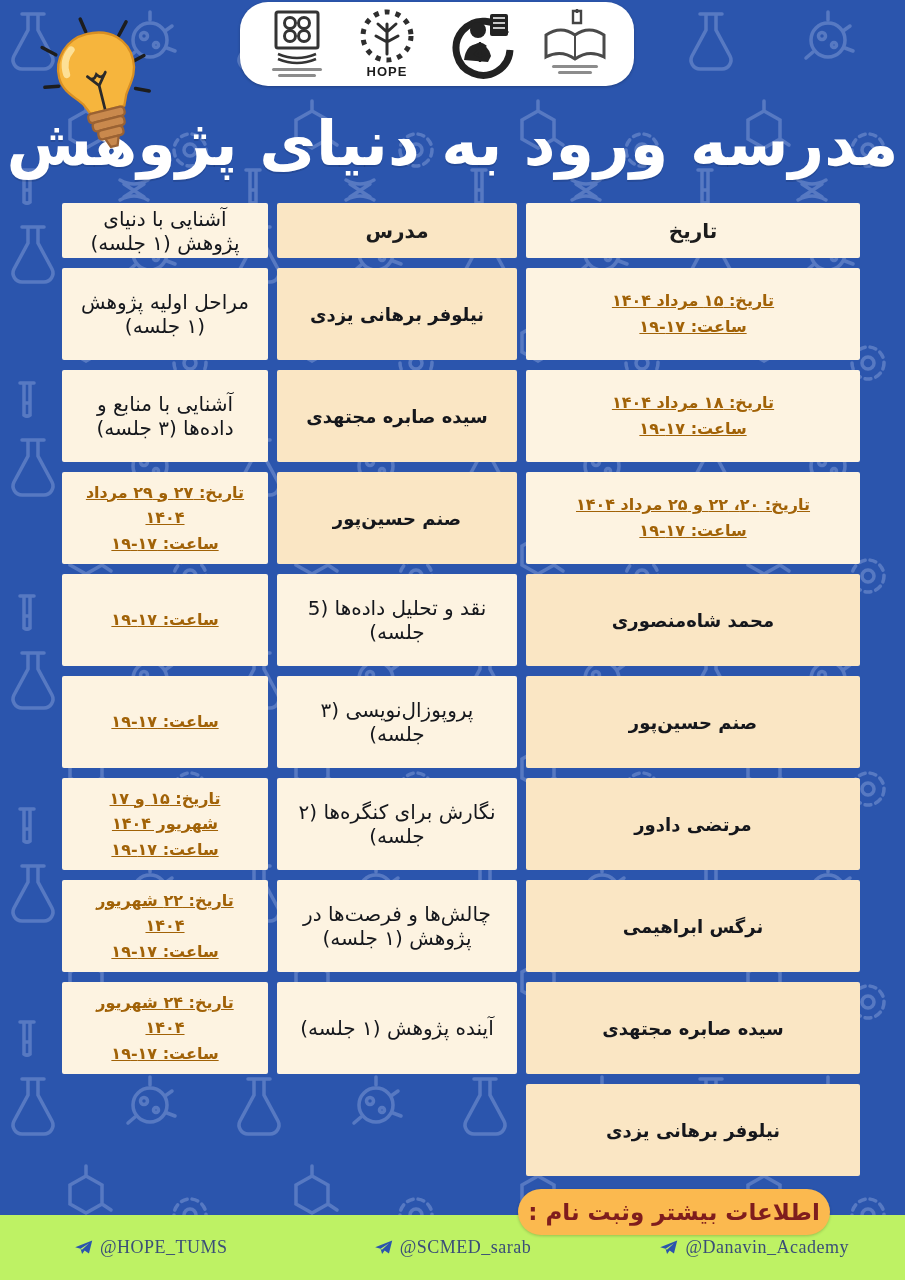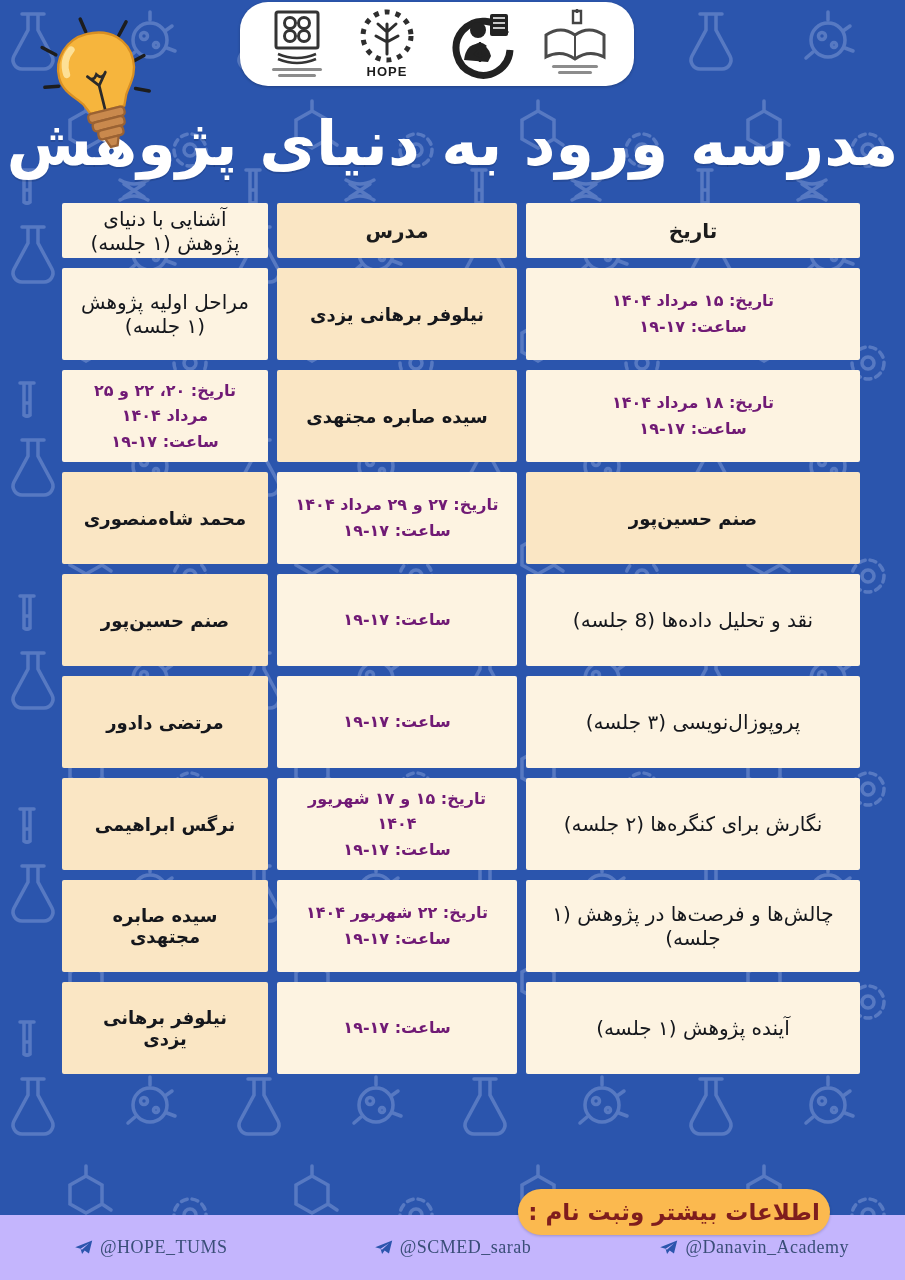--- a/index.html
+++ b/index.html
@@ -45,36 +45,36 @@
     display:flex; flex-direction:column; align-items:center; justify-content:center;
     text-align:center; border-radius:2px; padding:4px 18px;
   }
   .hdr { font-weight:bold; font-size:20px; color:#1c1c1c; }
   .hdr.c-subject    { background:#fcb108; }
   .hdr.c-date       { background:#fbb652; }
   .hdr.c-instructor { background:#fad9a6; }
   .cell.c-subject, .cell.c-date { background:#fdf3e1;text-align:center; }
   .cell.c-instructor { background:#fae6c4; }
   .subject-text    { font-size:20px; color:#15171c; }
-  .date-line, .time-line { font-size:16px; font-weight:600; color:#701a75; line-height:1.6; }
+  .date-line, .time-line { font-size:16px; font-weight:600; color:#a16207; line-height:1.6;text-decoration:underline; }
   .instructor-text { font-size:18px; font-weight:bold; color:#15171c; }
 
   
   .cta-badge {
     position:absolute; left:518px; top:1189px; width:312px; height:46px; z-index:3;
     background:#fbb94f; border-radius:24px;
     display:flex; align-items:center; justify-content:center;
     direction:rtl; color:#7f1d1d; font-weight:bold; font-size:23px;
     box-shadow:0 1px 3px rgba(0,0,0,.2);
   }
 
   
   .footer {
     position:absolute; left:0; bottom:0; width:905px; height:65px; z-index:2;
-    background:#c4b5fd; display:flex; align-items:center;
+    background:#bef264; display:flex; align-items:center;
   }
   .handle {
     flex:1; display:flex; align-items:center; justify-content:center; gap:7px;
     color:#3a4e78; font-family:"Liberation Serif","DejaVu Serif",serif;
     font-size:18px; letter-spacing:.5px; cursor:pointer;
   }
   .handle svg { width:19px; height:19px; }
 </style>
 </head>
 <body>
@@ -187,38 +187,41 @@
         <span class="subject-text">مراحل اولیه پژوهش (۱ جلسه)</span>
       </div>
     <div class="cell c-date">
         <span class="date-line">تاریخ: ۱۸ مرداد ۱۴۰۴</span>
         <span class="time-line">ساعت: ۱۷-۱۹</span>
       </div>
     <div class="cell c-instructor">
         <span class="instructor-text">سیده صابره مجتهدی</span>
       </div>
 
+    <div class="cell c-subject">
+        <span class="subject-text">آشنایی با منابع و داده‌ها (۳ جلسه)</span>
+      </div>
     <div class="cell c-date">
         <span class="date-line">تاریخ: ۲۰، ۲۲ و ۲۵ مرداد ۱۴۰۴</span>
         <span class="time-line">ساعت: ۱۷-۱۹</span>
       </div>
     <div class="cell c-instructor">
         <span class="instructor-text">صنم حسین‌پور</span>
       </div>
 
     <div class="cell c-date">
         <span class="date-line">تاریخ: ۲۷ و ۲۹ مرداد ۱۴۰۴</span>
         <span class="time-line">ساعت: ۱۷-۱۹</span>
       </div>
     <div class="cell c-instructor">
         <span class="instructor-text">محمد شاه‌منصوری</span>
       </div>
 
     <div class="cell c-subject">
-        <span class="subject-text">نقد و تحلیل داده‌ها (8 جلسه)</span>
+        <span class="subject-text">نقد و تحلیل داده‌ها (5 جلسه)</span>
       </div>
     <div class="cell c-date">
         <span class="time-line">ساعت: ۱۷-۱۹</span>
       </div>
     <div class="cell c-instructor">
         <span class="instructor-text">صنم حسین‌پور</span>
       </div>
 
     <div class="cell c-subject">
         <span class="subject-text">پروپوزال‌نویسی (۳ جلسه)</span>
@@ -249,20 +252,21 @@
         <span class="time-line">ساعت: ۱۷-۱۹</span>
       </div>
     <div class="cell c-instructor">
         <span class="instructor-text">سیده صابره مجتهدی</span>
       </div>
 
     <div class="cell c-subject">
         <span class="subject-text">آینده پژوهش (۱ جلسه)</span>
       </div>
     <div class="cell c-date">
+        <span class="date-line">تاریخ: ۲۴ شهریور ۱۴۰۴</span>
         <span class="time-line">ساعت: ۱۷-۱۹</span>
       </div>
     <div class="cell c-instructor">
         <span class="instructor-text">نیلوفر برهانی یزدی</span>
       </div>
   </div>
 
   <div class="cta-badge">اطلاعات بیشتر وثبت نام :</div>
 
   <div class="footer">

